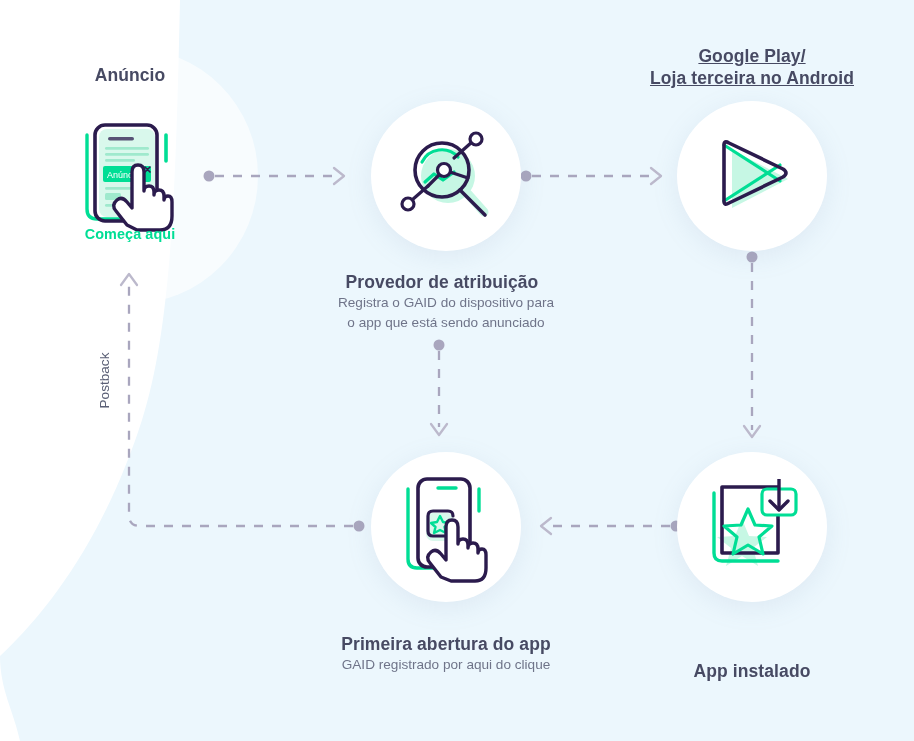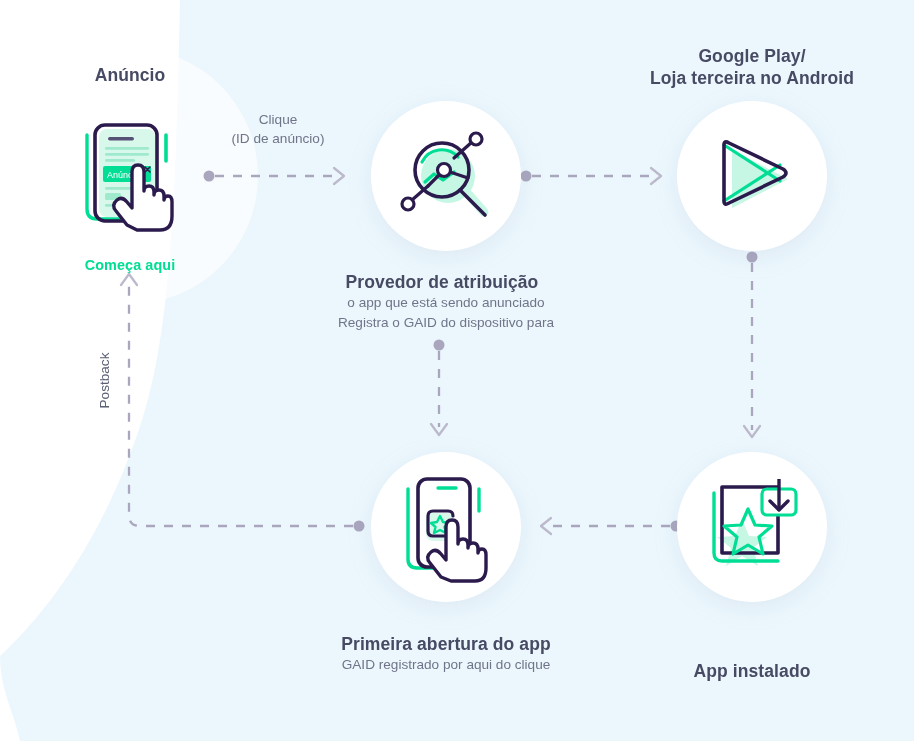--- a/index.html
+++ b/index.html
@@ -171,21 +171,21 @@
 
       <path d="M52 108 L41 94 Q36 88 42 83 Q47 79 52 85 L57 91 L57 55
                Q57 48 63 48 Q69 48 69 55 L69 74
                Q69 69 74 69 Q79 69 79 75 L79 78
                Q79 73 84 73 Q89 73 89 79 L89 83
                Q89 79 93 79 Q97 79 97 85 L97 99
                Q97 113 85 113 L62 113 Z" fill="#ffffff" stroke="#2b1b4d" stroke-width="3.4" stroke-linejoin="round"></path>
     </svg>
   </div>
   <div class="title" style="left:30px; top:64px; width:200px;">Anúncio</div>
-  <div class="start-label" style="left:30px; top:226px; width:200px;margin-top:31px;">Começa aqui</div>
+  <div class="start-label" style="left:30px; top:226px; width:200px;">Começa aqui</div>
 
   <div class="node-circle shadowed" style="left:371px; top:101px; width:150px; height:150px;">
     <svg class="icon-svg" width="96" height="96" viewBox="0 0 96 96" xmlns="http://www.w3.org/2000/svg">
 
       <circle cx="50" cy="48" r="27" fill="#c6f7e4"></circle>
       <path d="M70 66 L86 84" stroke="#c6f7e4" stroke-width="9" stroke-linecap="round"></path>
 
       <circle cx="44" cy="42" r="27" fill="none" stroke="#2b1b4d" stroke-width="3.6"></circle>
 
       <path d="M24 34 A22 22 0 0 1 60 29" fill="none" stroke="#00de95" stroke-width="3.2" stroke-linecap="round"></path>
@@ -198,36 +198,36 @@
       <path d="M30 58 L14 72" stroke="#2b1b4d" stroke-width="3.2" stroke-linecap="round"></path>
       <path d="M62 62 L87 87" stroke="#2b1b4d" stroke-width="3.6" stroke-linecap="round"></path>
 
       <circle cx="46" cy="42" r="6.5" fill="#ffffff" stroke="#2b1b4d" stroke-width="3.2"></circle>
       <circle cx="78" cy="11" r="6" fill="#ffffff" stroke="#2b1b4d" stroke-width="3.2"></circle>
       <circle cx="10" cy="76" r="6" fill="#ffffff" stroke="#2b1b4d" stroke-width="3.2"></circle>
     </svg>
   </div>
   <div class="title" style="left:292px; top:271px; width:300px;">Provedor de atribuição</div>
   <div class="subtitle" style="left:296px; top:293px; width:300px;">
+    <div>Registra o GAID do dispositivo para</div>
     <div>o app que está sendo anunciado</div>
-    <div>Registra o GAID do dispositivo para</div>
   </div>
 
   <div class="node-circle shadowed" style="left:677px; top:101px; width:150px; height:150px;">
     <svg class="icon-svg" width="96" height="96" viewBox="0 0 96 96" xmlns="http://www.w3.org/2000/svg">
 
       <path d="M28 22 L84 51 L28 80 Z" fill="#c6f7e4"></path>
 
       <path d="M20 17 L76 53" stroke="#00de95" stroke-width="3.2" stroke-linecap="round"></path>
       <path d="M20 73 L76 37" stroke="#00de95" stroke-width="3.2" stroke-linecap="round"></path>
 
       <path d="M20 17 Q20 12 25 15 L79 41 Q85 45 79 49 L25 75 Q20 78 20 73 Z" fill="none" stroke="#2b1b4d" stroke-width="3.6" stroke-linejoin="round"></path>
     </svg>
   </div>
-  <div class="title" style="left:602px; top:45px; width:300px;">
+  <div class="title" style="left:602px; top:45px; width:300px;text-decoration:underline;">
     <div>Google Play/</div>
     <div>Loja terceira no Android</div>
   </div>
 
   <div class="node-circle shadowed" style="left:677px; top:452px; width:150px; height:150px;">
     <svg class="icon-svg" width="96" height="96" viewBox="0 0 96 96" xmlns="http://www.w3.org/2000/svg">
 
       <path d="M38 40 L45 57 L63 58 L49 69 L54 87 L38 77 L22 87 L27 69 L13 58 L31 57 Z" fill="#c6f7e4"></path>
 
       <path d="M10 14 L10 74 Q10 82 18 82 L74 82" fill="none" stroke="#00de95" stroke-width="3.4" stroke-linecap="round"></path>
@@ -266,20 +266,16 @@
                Q74 72 79 72 Q84 72 84 78 L84 82
                Q84 78 88 78 Q92 78 92 84 L92 97
                Q92 110 81 110 L57 110 Z" fill="#ffffff" stroke="#2b1b4d" stroke-width="3.4" stroke-linejoin="round"></path>
     </svg>
   </div>
   <div class="title" style="left:296px; top:633px; width:300px;">Primeira abertura do app</div>
   <div class="subtitle" style="left:296px; top:655px; width:300px;">
     <div>GAID registrado por aqui do clique</div>
   </div>
 
-  <div class="edge-label" style="left:188px; top:111px; width:180px;">
-    <div>Clique</div>
-    <div>(ID de anúncio)</div>
-  </div>
 
   <div class="vert-label" style="left:72px; top:373px; width:64px; text-align:center;">Postback</div>
 
 </div>
 
 </body></html>

